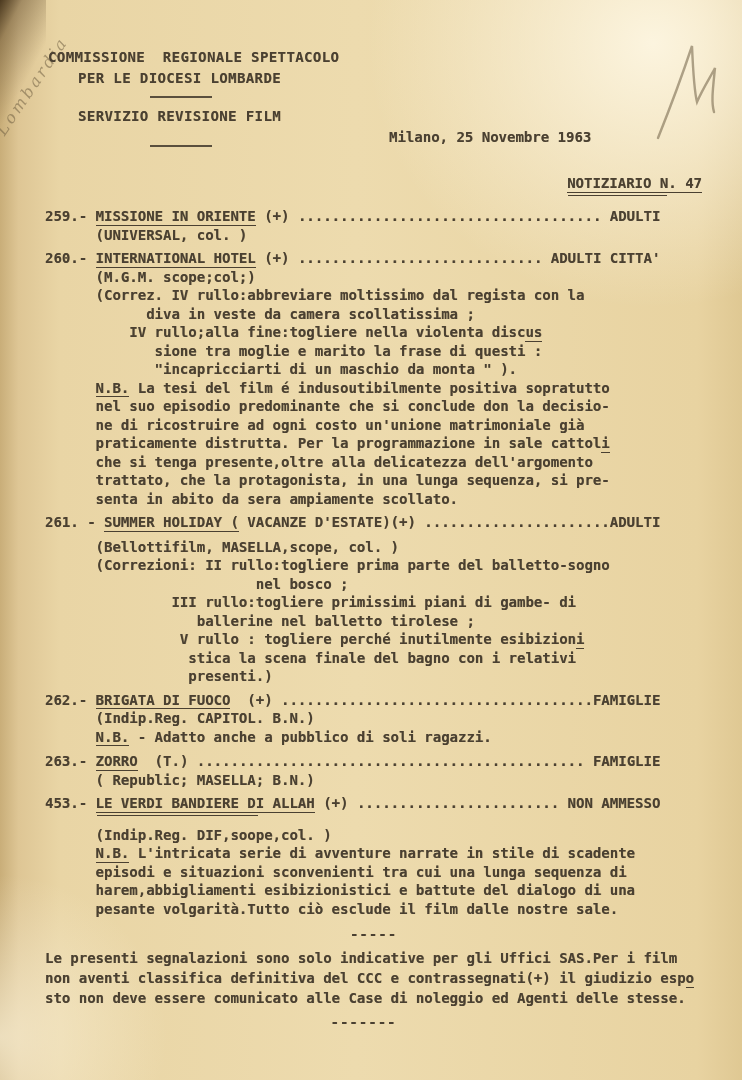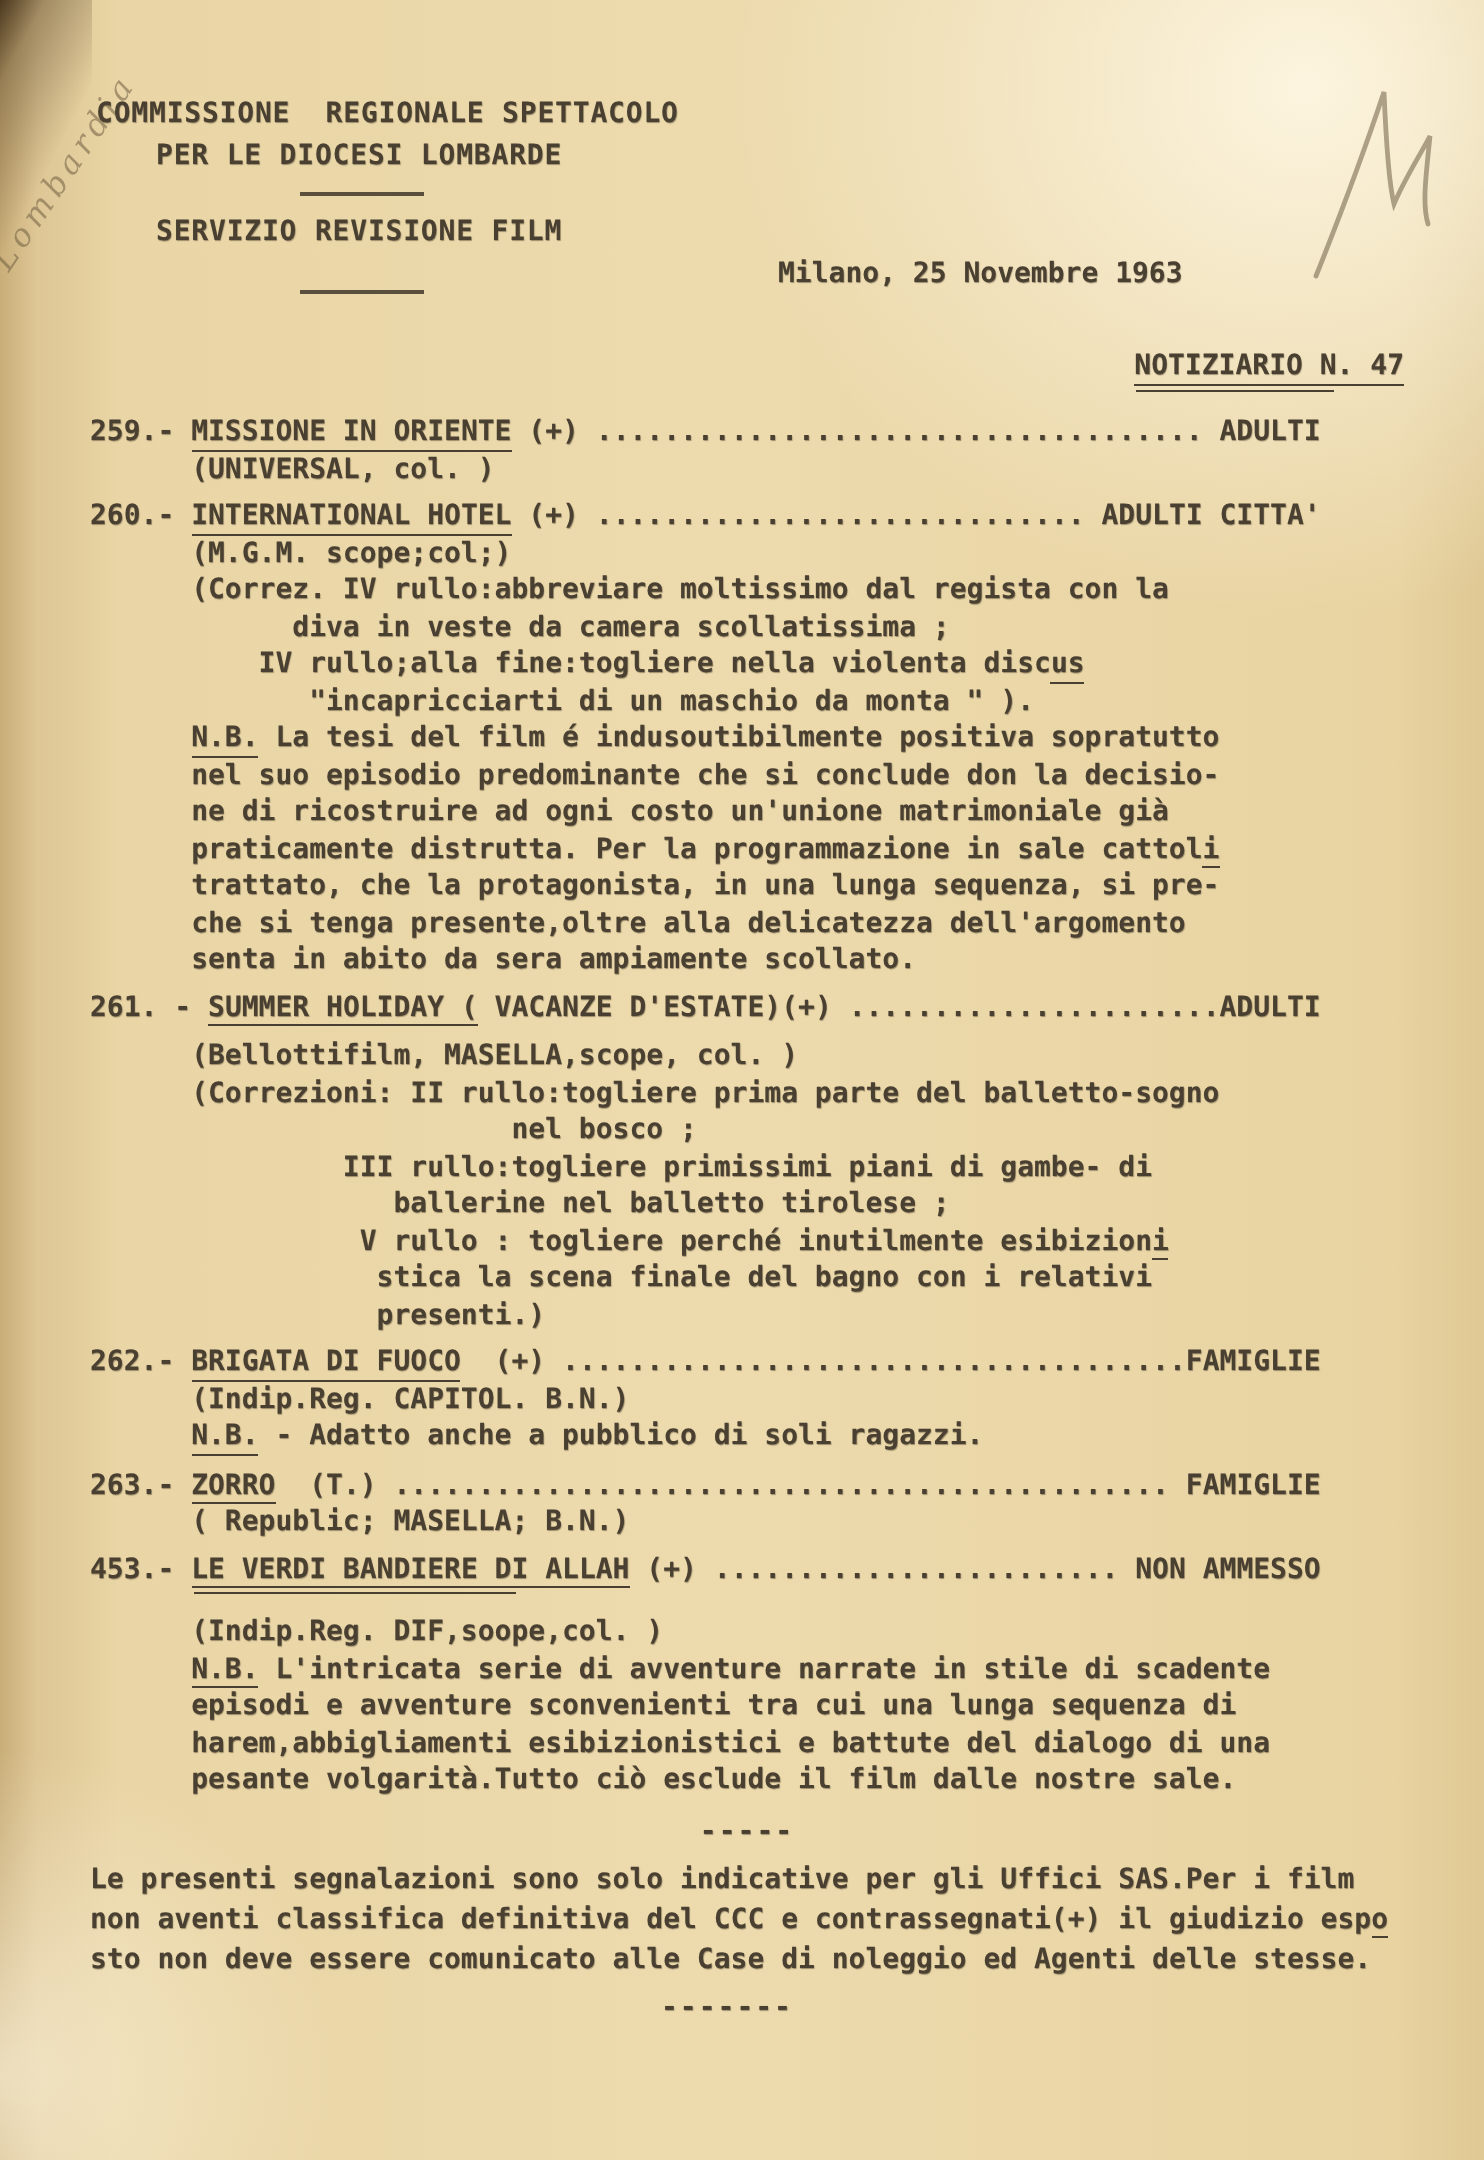--- a/index.html
+++ b/index.html
@@ -88,27 +88,28 @@
       <div class="line"><span>259.- </span><span class="u">MISSIONE IN ORIENTE</span><span> (+) </span><span>....................................</span><span> ADULTI</span></div>
       <div class="line det"><span>(UNIVERSAL, col. )</span></div>
     </div>
 
     <div class="entry">
       <div class="line"><span>260.- </span><span class="u">INTERNATIONAL HOTEL</span><span> (+) </span><span>.............................</span><span> ADULTI CITTA'</span></div>
       <div class="line det"><span>(M.G.M. scope;col;)</span></div>
       <div class="line det"><span>(Correz. IV rullo:abbreviare moltissimo dal regista con la</span></div>
       <div class="line i12"><span>diva in veste da camera scollatissima ;</span></div>
       <div class="line i10"><span>IV rullo;alla fine:togliere nella violenta disc</span><span class="u">us</span></div>
+      <div class="line i13"><span>sione tra moglie e marito la frase di questi :</span></div>
       <div class="line i13"><span>"incapricciarti di un maschio da monta " ).</span></div>
       <div class="line det"><span class="u">N.B.</span><span> La tesi del film é indusoutibilmente positiva sopratutto</span></div>
       <div class="line det"><span>nel suo episodio predominante che si conclude don la decisio-</span></div>
       <div class="line det"><span>ne di ricostruire ad ogni costo un'unione matrimoniale già</span></div>
       <div class="line det"><span>praticamente distrutta. Per la programmazione in sale cattol</span><span class="u">i</span></div>
+      <div class="line det"><span>che si tenga presente,oltre alla delicatezza dell'argomento</span></div>
       <div class="line det"><span>trattato, che la protagonista, in una lunga sequenza, si pre-</span></div>
-      <div class="line det"><span>che si tenga presente,oltre alla delicatezza dell'argomento</span></div>
       <div class="line det"><span>senta in abito da sera ampiamente scollato.</span></div>
     </div>
 
     <div class="entry">
       <div class="line"><span>261. - </span><span class="u">SUMMER HOLIDAY (</span><span> VACANZE D'ESTATE)(+) </span><span>......................</span><span>ADULTI</span></div>
       <div class="line det gap-sm"><span>(Bellottifilm, MASELLA,scope, col. )</span></div>
       <div class="line det"><span>(Correzioni: II rullo:togliere prima parte del balletto-sogno</span></div>
       <div class="line i25"><span>nel bosco ;</span></div>
       <div class="line i15"><span>III rullo:togliere primissimi piani di gambe- di</span></div>
       <div class="line i18"><span>ballerine nel balletto tirolese ;</span></div>
@@ -125,21 +126,21 @@
 
     <div class="entry gap-sm">
       <div class="line"><span>263.- </span><span class="u">ZORRO</span><span>  (T.) </span><span>..............................................</span><span> FAMIGLIE</span></div>
       <div class="line det"><span>( Republic; MASELLA; B.N.)</span></div>
     </div>
 
     <div class="entry">
       <div class="line"><span>453.- </span><span class="uu">LE VERDI BANDIERE DI ALLAH</span><span> (+) </span><span>........................</span><span> NON AMMESSO</span></div>
       <div class="line det gap-lg"><span>(Indip.Reg. DIF,soope,col. )</span></div>
       <div class="line det"><span class="u">N.B.</span><span> L'intricata serie di avventure narrate in stile di scadente</span></div>
-      <div class="line det"><span>episodi e avventure sconvenienti tra cui una lunga sequenza di</span></div>
+      <div class="line det"><span>episodi e situazioni sconvenienti tra cui una lunga sequenza di</span></div>
       <div class="line det"><span>harem,abbigliamenti esibizionistici e battute del dialogo di una</span></div>
       <div class="line det"><span>pesante volgarità.Tutto ciò esclude il film dalle nostre sale.</span></div>
     </div>
 
     <div class="line sep sep-mid">-----</div>
 
     <div class="footer">
       <div class="line"><span>Le presenti segnalazioni sono solo indicative per gli Uffici SAS.Per i film</span></div>
       <div class="line"><span>non aventi classifica definitiva del CCC e contrassegnati(+) il giudizio esp</span><span class="u">o</span></div>
       <div class="line"><span>sto non deve essere comunicato alle Case di noleggio ed Agenti delle stesse.</span></div>

